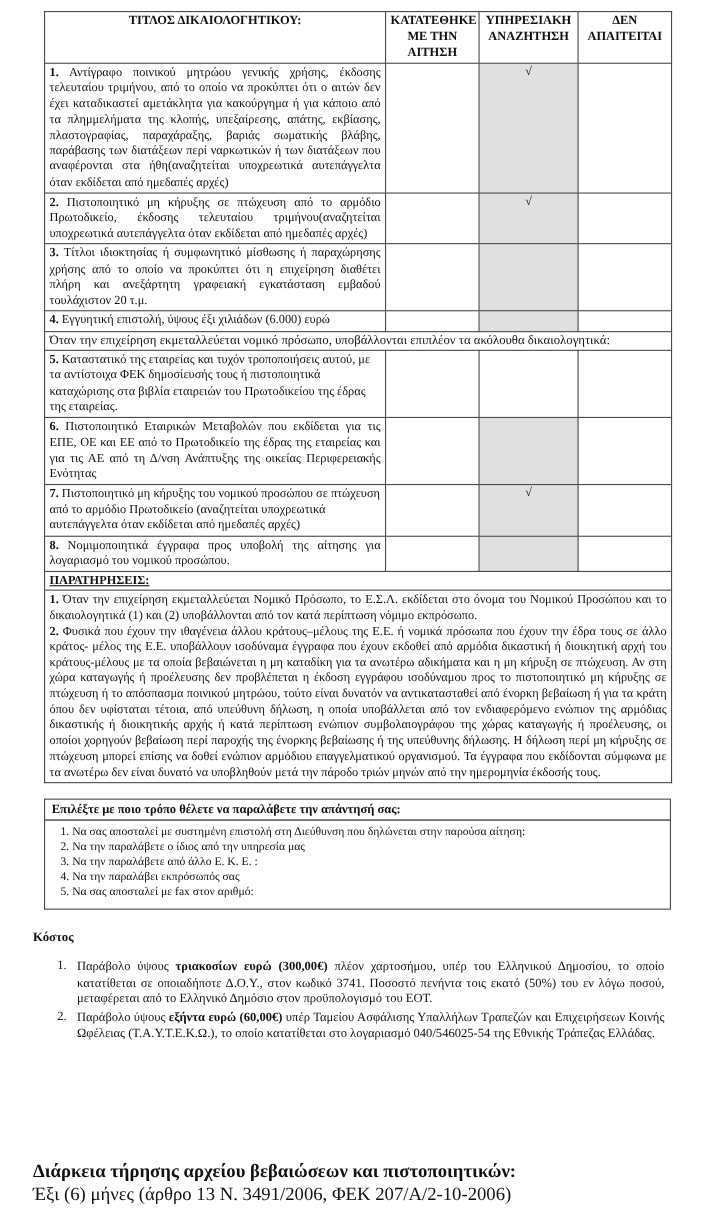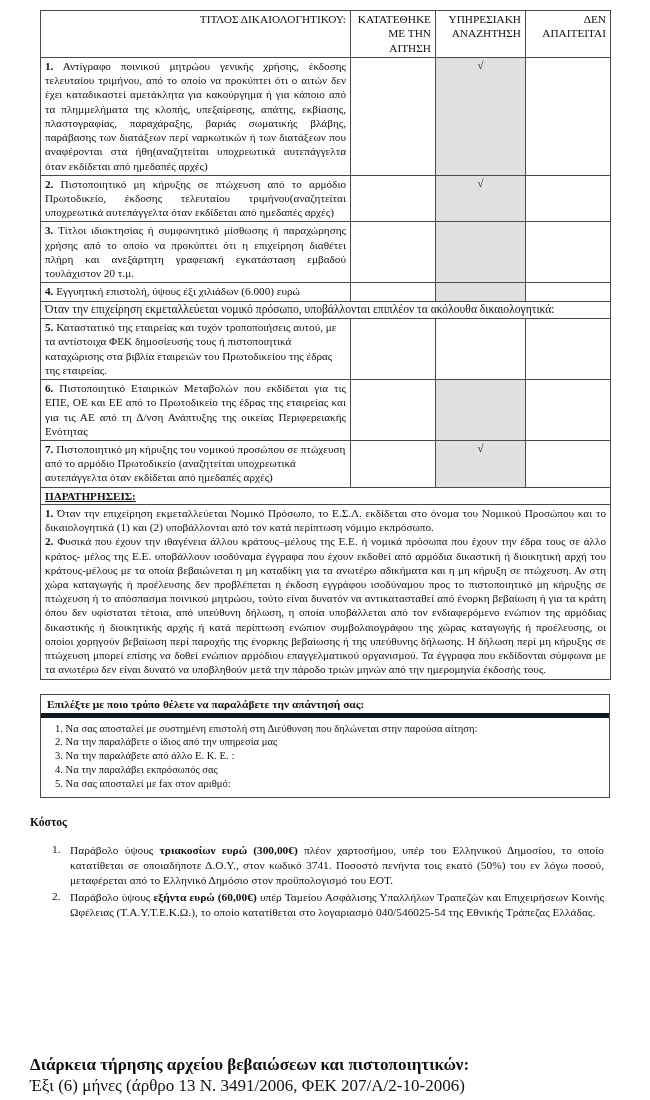--- a/index.html
+++ b/index.html
@@ -24,22 +24,22 @@
   table.doc-table col.c-title { width: 310px; }
   table.doc-table col.c-sub   { width: 85px; }
   table.doc-table col.c-srv   { width: 90px; }
   table.doc-table col.c-not   { width: 85px; }
   table.doc-table th, table.doc-table td {
     border: 1px solid #4a4a4a;
     vertical-align: top;
     padding: 1px 4px 2px 4px;
   }
   th.hdr {
-    font-weight: normal;
-    text-align: right;
+    font-weight: bold;
+    text-align: center;
     font-size: 11.3px;
     padding-top: 4px;
     vertical-align: top;
   }
   td.titlecell { text-align: justify; }
   td.titlecell.no-just { text-align: left; margin-top: 34px; }
   td.mark { text-align: center; font-size: 11px; padding-top: 2px; }
   td.shaded { background: #e0e0e0; }
   tr.intro-row td {
     font-weight: normal;
@@ -58,21 +58,21 @@
   
   .options-box {
     width: 570px;
     border: 1px solid #4a4a4a;
     margin-top: 14px;
     font-size: 10.6px;
   }
   .options-box .box-header {
     font-weight: bold;
     font-size: 11.4px;
-    border-bottom: 5px solid #0f172a;
+    border-bottom: 1px solid #0f172a;
     padding: 3px 6px 3px 6px;
   }
   .options-box .box-body { padding: 4px 6px 7px 14px; }
   .options-box .opt { line-height: 1.3; }
   
   .cost-section { margin-top: 18px; font-size: 11.4px; }
   .cost-title { font-weight: bold; font-size: 11.6px; margin-left: -10px; }
   .cost-list { margin-top: 14px; padding-left: 12px; padding-right: 6px; }
   .cost-item { display: flex; margin-bottom: 2px; }
   .cost-item .num { width: 18px; flex: 0 0 18px; }
@@ -148,20 +148,26 @@
       <td class="mark"></td>
     </tr>
 
     <tr>
       <td class="titlecell no-just"><span class="bnum">7.</span> <span>Πιστοποιητικό μη κήρυξης του νομικού προσώπου σε πτώχευση από το αρμόδιο Πρωτοδικείο (αναζητείται υποχρεωτικά αυτεπάγγελτα όταν εκδίδεται από ημεδαπές αρχές)</span></td>
       <td class="mark"></td>
       <td class="mark shaded"><span>√</span></td>
       <td class="mark"></td>
     </tr>
 
+    <tr>
+      <td class="titlecell"><span class="bnum">8.</span> <span>Νομιμοποιητικά έγγραφα προς υποβολή της αίτησης για λογαριασμό του νομικού προσώπου.</span></td>
+      <td class="mark"></td>
+      <td class="mark shaded"><span></span></td>
+      <td class="mark"></td>
+    </tr>
 
     <tr class="remarks-title-row">
       <td colspan="4"><span>ΠΑΡΑΤΗΡΗΣΕΙΣ:</span></td>
     </tr>
 
     <tr>
       <td colspan="4" class="remarks-cell">
         <p><span class="bnum">1.</span> <span>Όταν την επιχείρηση εκμεταλλεύεται Νομικό Πρόσωπο, το Ε.Σ.Λ. εκδίδεται στο όνομα του Νομικού Προσώπου και το δικαιολογητικά (1) και (2) υποβάλλονται από τον κατά περίπτωση νόμιμο εκπρόσωπο.</span></p>
         <p><span class="bnum">2.</span> <span>Φυσικά που έχουν την ιθαγένεια άλλου κράτους–μέλους της Ε.Ε. ή νομικά πρόσωπα που έχουν την  έδρα τους σε άλλο κράτος- μέλος της Ε.Ε. υποβάλλουν ισοδύναμα έγγραφα που έχουν εκδοθεί από αρμόδια δικαστική ή διοικητική αρχή του κράτους-μέλους με τα οποία βεβαιώνεται η μη καταδίκη για τα ανωτέρω αδικήματα και η μη κήρυξη σε πτώχευση. Αν στη χώρα καταγωγής ή προέλευσης δεν προβλέπεται η έκδοση εγγράφου ισοδύναμου προς το πιστοποιητικό μη κήρυξης σε πτώχευση ή το απόσπασμα ποινικού μητρώου, τούτο είναι δυνατόν να αντικατασταθεί από ένορκη βεβαίωση ή για τα κράτη όπου δεν υφίσταται τέτοια, από υπεύθυνη δήλωση, η οποία υποβάλλεται από τον ενδιαφερόμενο ενώπιον της αρμόδιας δικαστικής ή διοικητικής αρχής ή κατά περίπτωση ενώπιον συμβολαιογράφου της χώρας καταγωγής ή προέλευσης, οι οποίοι χορηγούν βεβαίωση περί παροχής της ένορκης βεβαίωσης ή της υπεύθυνης δήλωσης. Η δήλωση περί μη κήρυξης σε πτώχευση μπορεί επίσης να δοθεί ενώπιον αρμόδιου επαγγελματικού οργανισμού. Τα έγγραφα που εκδίδονται σύμφωνα με τα ανωτέρω δεν είναι δυνατό να υποβληθούν μετά την πάροδο τριών μηνών από την ημερομηνία έκδοσής τους.</span></p>
       </td>

